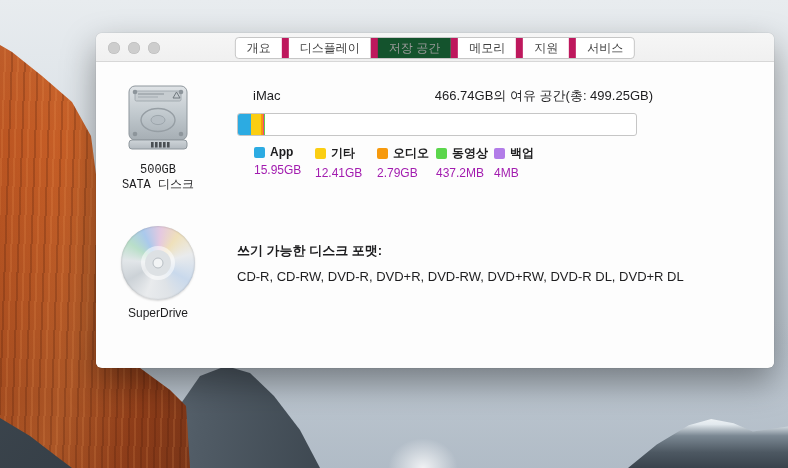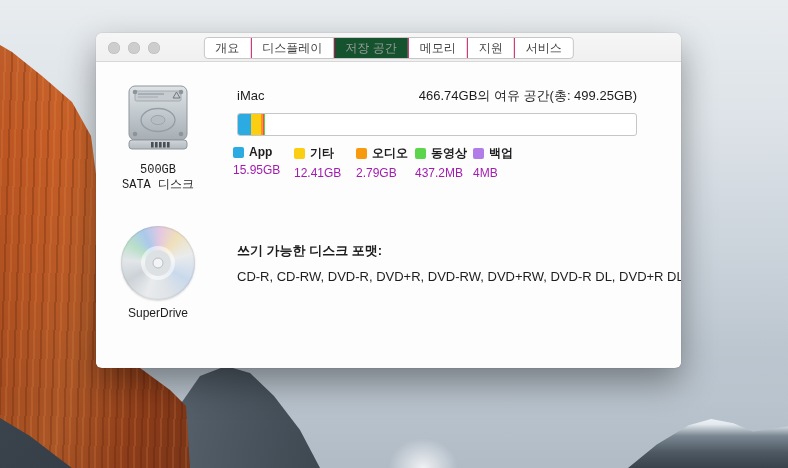--- a/index.html
+++ b/index.html
@@ -21,50 +21,50 @@
   .rock-gray { position:absolute; left:0; top:0; width:340px; height:468px;
           background:linear-gradient(100deg,#8d99a4 0%,#6a7681 35%,#515c66 65%,#3b454e 100%);
           clip-path:polygon(178px 468px,182px 402px,200px 376px,226px 366px,250px 373px,274px 396px,300px 430px,320px 468px); }
   .rock-dark-bl { position:absolute; left:0; top:0; width:120px; height:468px; background:linear-gradient(135deg,#4a545d,#343d45);
           clip-path:polygon(0 418px,30px 436px,56px 456px,72px 468px,0 468px); }
   .peak-br { position:absolute; right:0; bottom:0; width:160px; height:52px;
           background:linear-gradient(180deg,#f3f6f8 0%,#e2e9ee 16%,#7b8893 38%,#4d5862 70%,#39434c 100%);
           clip-path:polygon(0 100%,18% 55%,38% 18%,52% 6%,66% 14%,78% 30%,100% 20%,100% 100%); }
 
   
-  .window { position:absolute; left:96px; top:33px; width:585px; height:335px; border-radius:6px; overflow:hidden;
+  .window { position:absolute; left:96px; top:33px; width:678px; height:335px; border-radius:6px; overflow:hidden;
             background:#fbfbfb; box-shadow:0 14px 34px rgba(0,0,0,.38), 0 0 1px rgba(0,0,0,.35); }
   .titlebar { position:relative; height:29px; background:linear-gradient(180deg,#f6f6f6,#f0f0f0); border-bottom:1px solid #d7d7d7; }
   .traffic { position:absolute; left:12px; top:9px; display:flex; gap:8px; }
   .tl { width:12px; height:12px; border-radius:50%; background:#cdcdcd; box-shadow:inset 0 0 0 .5px #b9b9b9; }
   .tab-bar { position:absolute; left:50%; top:4px; transform:translateX(-50%); display:flex;
              border:1px solid #c6c6c6; border-radius:4px; overflow:hidden; background:#fff; height:22px; }
-  .tab { font-size:12px; line-height:20px; padding:0 11px; color:#3f3f3f; white-space:nowrap; border-left:1px solid #be185d; cursor:default; }
+  .tab { font-size:12px; line-height:20px; padding:0 11px; color:#3f3f3f; white-space:nowrap; border-left:7px solid #be185d; cursor:default; }
   .tab:first-child { border-left:none; }
   .tab.selected { background:#14532d; color:#9a9a9a; }
 
   .content { position:relative; height:305px; background:#fdfdfd; color:#1d1d1f; }
 
   
   .hdd-wrap { position:absolute; left:7px; top:22px; width:110px; text-align:center;font-family:Liberation Mono, monospace; }
   .disk-label { font-size:12px; line-height:15px; color:#1d1d1f; margin-top:6px; }
   .sd-wrap { position:absolute; left:7px; top:164px; width:110px; text-align:center; }
 
   
-  .head-row { position:absolute; left:141px; top:25px; width:400px; display:flex; justify-content:space-between; align-items:baseline; }
+  .head-row { position:absolute; left:157px; top:25px; width:400px; display:flex; justify-content:space-between; align-items:baseline; }
   .device-name { font-size:13px; }
   .free-space { font-size:13px; }
 
   
   .storage-bar { position:absolute; left:141px; top:51px; width:400px; height:23px; background:#fff;
                  border:1px solid #c6c6c6; border-radius:3px; display:flex; overflow:hidden; }
   .bar-seg { height:100%; flex:0 0 auto; }
 
   
-  .legend { position:absolute; left:137px; top:83px; display:flex; }
+  .legend { position:absolute; left:158px; top:83px; display:flex; }
   .legend-col { width:61px; }
   .legend-col:nth-child(2){ width:62px; } .legend-col:nth-child(3){ width:59px; }
   .legend-col:nth-child(4){ width:58px; } .legend-col:nth-child(5){ width:63px; }
   .legend-top { display:flex; align-items:center; gap:5px; }
   .swatch { width:11px; height:11px; border-radius:2px; flex:0 0 auto; }
   .legend-name { font-size:12px; font-weight:bold; white-space:nowrap; }
   .legend-val { font-size:12px; margin-top:4px; color:#a21caf; }
 
   
   .formats-heading { position:absolute; left:141px; top:180px; font-size:13px; font-weight:bold; }

